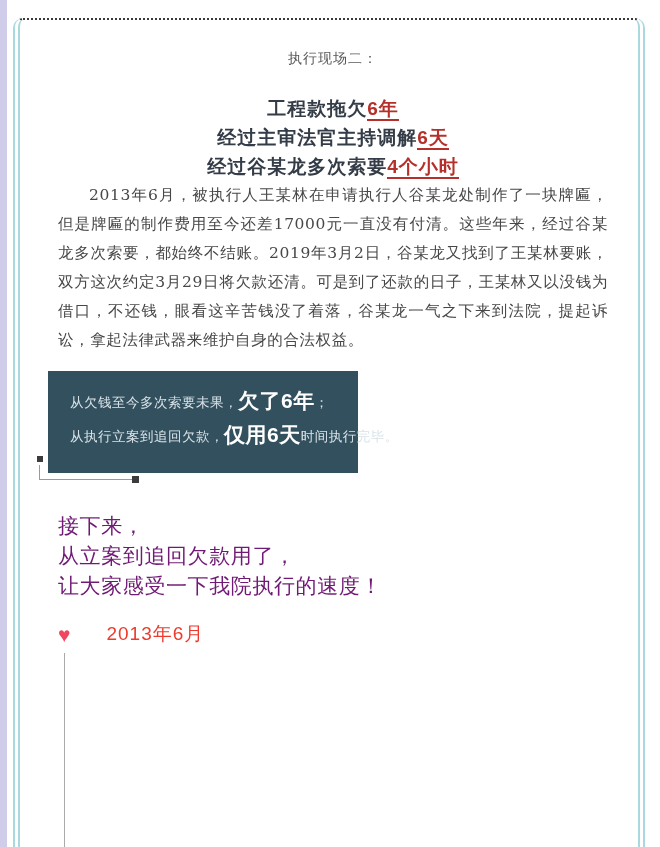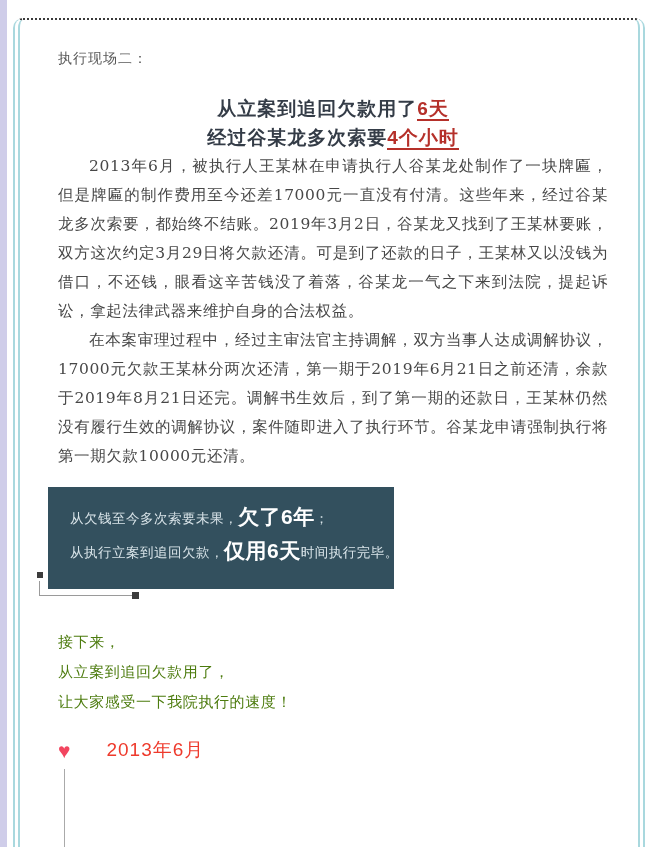--- a/index.html
+++ b/index.html
@@ -11,69 +11,69 @@
 
   .card { position:absolute; left:13px; top:18px; width:632px; height:860px;
     border-top:2px dotted #3a3a3a;
     border-left:7px double #a9d8de;
     border-right:7px double #a9d8de;
     border-radius:10px 10px 0 0;
     background:#fff; }
 
   .content { padding:30px 30px 20px 38px; position:relative; }
 
-  .section-label { font-size:14px; color:#585858; letter-spacing:1px; }
+  .section-label { font-size:14px; color:#585858; letter-spacing:1px;text-align:center; }
 
   .headline { margin-top:26px; text-align:center; font-weight:bold;
     font-size:19px; line-height:29px; letter-spacing:1px; }
   .h-dark { color:#343c47; }
   .h-red  { color:#b5302a; border-bottom:2px solid #b5302a; padding-bottom:0px; }
 
   .body-para { font-family:"DejaVu Serif","Liberation Serif",serif;
     font-size:15.5px; line-height:29px; color:#474747; letter-spacing:0.6px;
     text-align:justify; text-indent:2em; }
   .body-para + .body-para { margin-top:0; }
 
-  .callout-wrap { position:relative; margin-top:16px; margin-left:-10px; width:346px; }
+  .callout-wrap { position:relative; margin-top:16px; margin-left:-10px; width:310px; }
   .callout { background:#33505e; padding:14px 14px 20px 22px; }
   .c-line { line-height:32px; white-space:nowrap; }
   .c-small { font-size:13.5px; color:#d9e4e9; letter-spacing:0.5px; vertical-align:1px; }
   .c-big { font-size:21px; font-weight:bold; color:#ffffff; letter-spacing:0.5px; }
 
   .bracket-sq1 { position:absolute; left:-11px; bottom:11px; width:6px; height:6px; background:#3c3c3c; }
   .bracket-v   { position:absolute; left:-9px;  bottom:-7px; width:1px; height:15px; background:#9a9a9a; }
   .bracket-h   { position:absolute; left:-9px;  bottom:-7px; width:97px; height:1px; background:#9a9a9a; }
   .bracket-sq2 { position:absolute; left:84px;  bottom:-10px; width:7px; height:7px; background:#3c3c3c; }
 
   .lead { margin-top:38px; font-family:"DejaVu Serif","Liberation Serif",serif;
-    font-size:15px; line-height:30px; color:#4d7c0f; letter-spacing:0.6px; }
+    font-size:21px; line-height:30px; color:#701a75; letter-spacing:0.6px; }
 
   .timeline { position:relative; margin-top:20px; }
   .tl-head { display:flex; align-items:center; }
   .heart { color:#f2455f; font-size:21px; line-height:21px; }
   .tl-date { margin-left:36px; color:#ee3a2c; font-size:19px; letter-spacing:1px; }
   .tl-line { position:absolute; left:6px; top:32px; width:1px; height:300px; background:#aaaaaa; }
 </style>
 </head>
 <body>
 
 <div class="edge-strip"></div>
 
 <div class="card">
   <div class="content">
 
     <div class="section-label">执行现场二：</div>
 
     <div class="headline">
-      <div class="h-line"><span class="h-dark">从立案到追回欠款用了</span><span class="h-red">6天</span></div>
+      <div class="h-line"><span class="h-dark">工程款拖欠</span><span class="h-red">6年</span></div>
+      <div class="h-line"><span class="h-dark">经过主审法官主持调解</span><span class="h-red">6天</span></div>
       <div class="h-line"><span class="h-dark">经过谷某龙多次索要</span><span class="h-red">4个小时</span></div>
     </div>
 
     <p class="body-para">2013年6月，被执行人王某林在申请执行人谷某龙处制作了一块牌匾，但是牌匾的制作费用至今还差17000元一直没有付清。这些年来，经过谷某龙多次索要，都始终不结账。2019年3月2日，谷某龙又找到了王某林要账，双方这次约定3月29日将欠款还清。可是到了还款的日子，王某林又以没钱为借口，不还钱，眼看这辛苦钱没了着落，谷某龙一气之下来到法院，提起诉讼，拿起法律武器来维护自身的合法权益。</p>
-    <p class="body-para">在本案审理过程中，经过主审法官主持调解，双方当事人达成调解协议，17000元欠款王某林分两次还清，第一期于2019年6月21日之前还清，余款于2019年8月21日还完。调解书生效后，到了第一期的还款日，王某林仍然没有履行生效的调解协议，案件随即进入了执行环节。谷某龙申请强制执行将第一期欠款10000元还清。</p>
 
     <div class="callout-wrap">
       <div class="callout">
         <div class="c-line"><span class="c-small">从欠钱至今多次索要未果，</span><span class="c-big">欠了6年</span><span class="c-small">；</span></div>
         <div class="c-line"><span class="c-small">从执行立案到追回欠款，</span><span class="c-big">仅用6天</span><span class="c-small">时间执行完毕。</span></div>
       </div>
       <div class="bracket-sq1"></div>
       <div class="bracket-v"></div>
       <div class="bracket-h"></div>
       <div class="bracket-sq2"></div>

